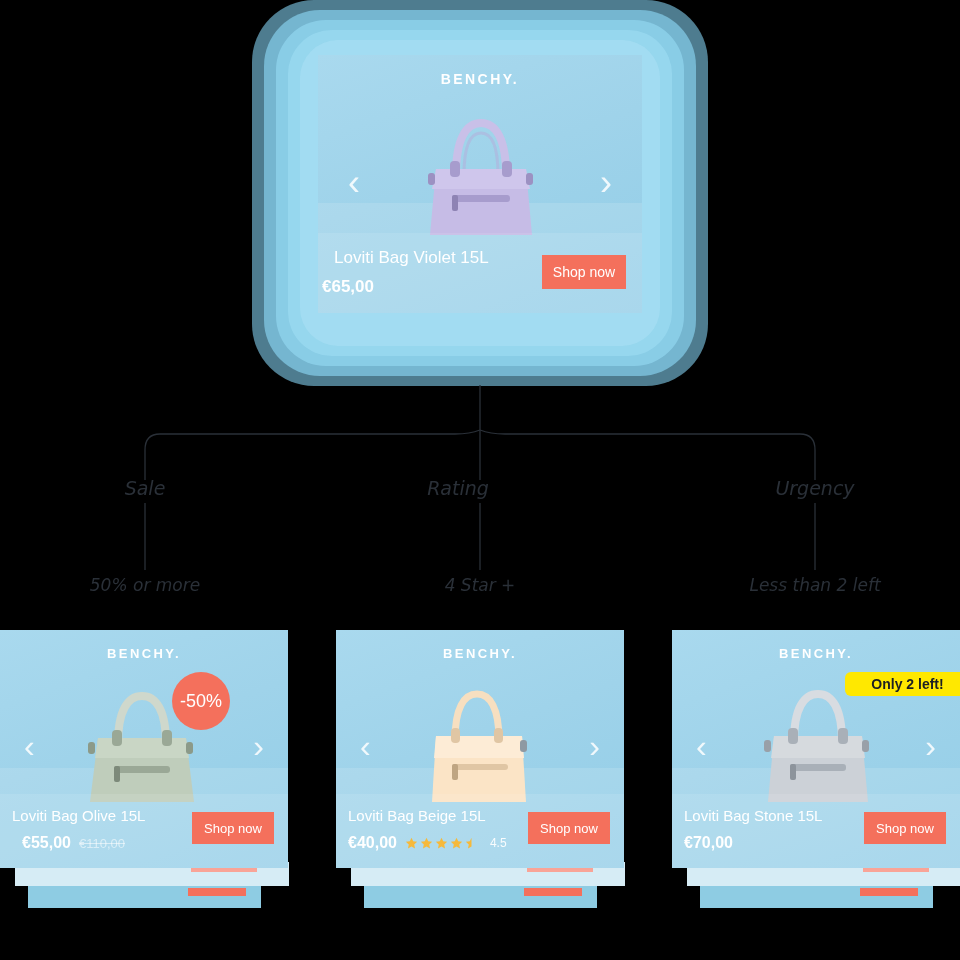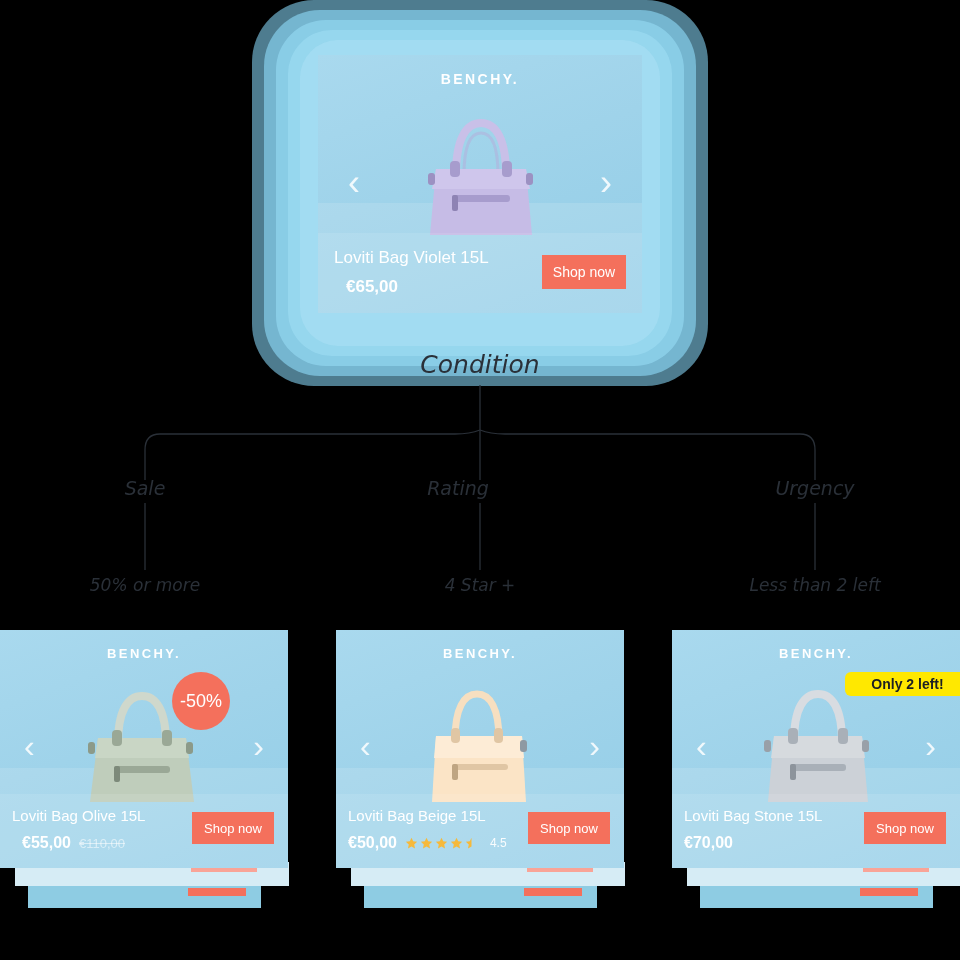--- a/index.html
+++ b/index.html
@@ -87,29 +87,28 @@
       <rect x="88" y="58" width="10" height="16" rx="4" fill="#a79ccd"></rect>
       <rect x="14" y="70" width="7" height="12" rx="3" fill="#9c91c2"></rect>
       <rect x="112" y="70" width="7" height="12" rx="3" fill="#9c91c2"></rect>
     </svg>
 
     <div class="chev" style="left:30px;top:110px;font-size:36px;">‹</div>
     <div class="chev" style="right:30px;top:110px;font-size:36px;">›</div>
 
     <div class="infobar" style="height:80px;">
       <div class="pname" style="left:16px;top:15px;font-size:17px;">Loviti Bag Violet 15L</div>
-      <div class="pricerow" style="left:28px;top:44px;text-align:center;">
+      <div class="pricerow" style="left:4px;top:44px;text-align:center;">
         <span class="price" style="font-size:17px;">€65,00</span>
       </div>
       <button class="shopbtn" style="right:16px;top:22px;width:84px;height:34px;font-size:14px;">Shop now</button>
     </div>
   </div>
 
   <div class="tree">
-    <div class="label node-root" style="left:380px;top:20px;width:200px;">Condition</div>
 
     <svg style="position:absolute;left:0;top:0;" width="960" height="300" viewBox="0 0 960 300">
       <g fill="none" stroke="#2a3038" stroke-width="1.3">
         <path d="M480 55 L480 150"></path>
         <path d="M480 100 C480 100 470 104 455 104 L160 104 C150 104 145 110 145 120 L145 150"></path>
         <path d="M480 100 C480 100 490 104 505 104 L800 104 C810 104 815 110 815 120 L815 150"></path>
         <path d="M145 173 L145 240"></path>
         <path d="M480 173 L480 240"></path>
         <path d="M815 173 L815 240"></path>
       </g>
@@ -188,21 +187,21 @@
       <rect x="72" y="48" width="9" height="15" rx="4" fill="#e0c6a4"></rect>
       <rect x="98" y="60" width="7" height="12" rx="3" fill="#8e99a3"></rect>
     </svg>
 
     <div class="chev" style="left:24px;top:100px;font-size:32px;">‹</div>
     <div class="chev" style="right:24px;top:100px;font-size:32px;">›</div>
 
     <div class="infobar" style="height:74px;">
       <div class="pname" style="left:12px;top:13px;font-size:15px;">Loviti Bag Beige 15L</div>
       <div class="pricerow" style="left:12px;top:40px;">
-        <span class="price" style="font-size:16px;">€50,00</span>
+        <span class="price" style="font-size:16px;">€40,00</span>
         <span class="stars" style="margin-left:8px;">
           <svg class="starsvg" width="13" height="13" viewBox="0 0 20 20">
               <path d="M10 1l2.6 5.6 6.1.7-4.5 4.2 1.2 6-5.4-3-5.4 3 1.2-6L1.3 7.3l6.1-.7z" fill="#f6b93b"></path>
             </svg>
           <svg class="starsvg" width="13" height="13" viewBox="0 0 20 20" style="margin-left:2px;">
               <path d="M10 1l2.6 5.6 6.1.7-4.5 4.2 1.2 6-5.4-3-5.4 3 1.2-6L1.3 7.3l6.1-.7z" fill="#f6b93b"></path>
             </svg>
           <svg class="starsvg" width="13" height="13" viewBox="0 0 20 20" style="margin-left:2px;">
               <path d="M10 1l2.6 5.6 6.1.7-4.5 4.2 1.2 6-5.4-3-5.4 3 1.2-6L1.3 7.3l6.1-.7z" fill="#f6b93b"></path>
             </svg>

